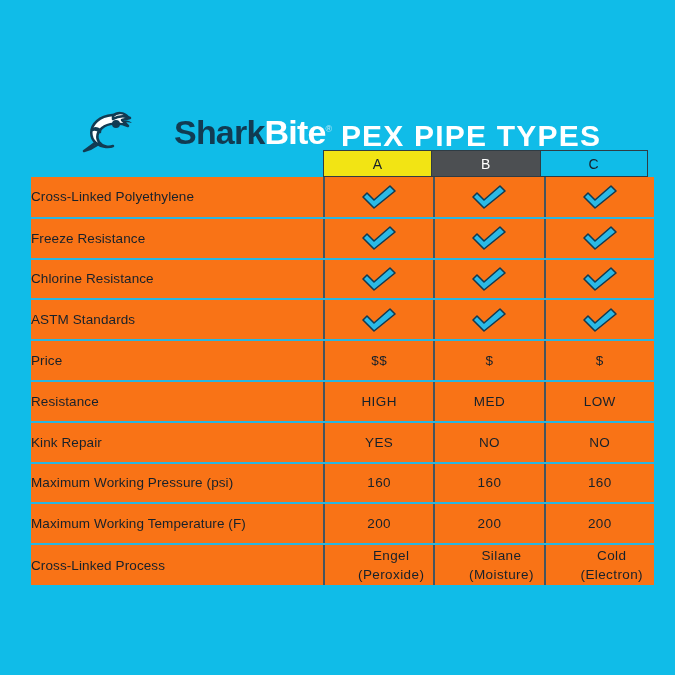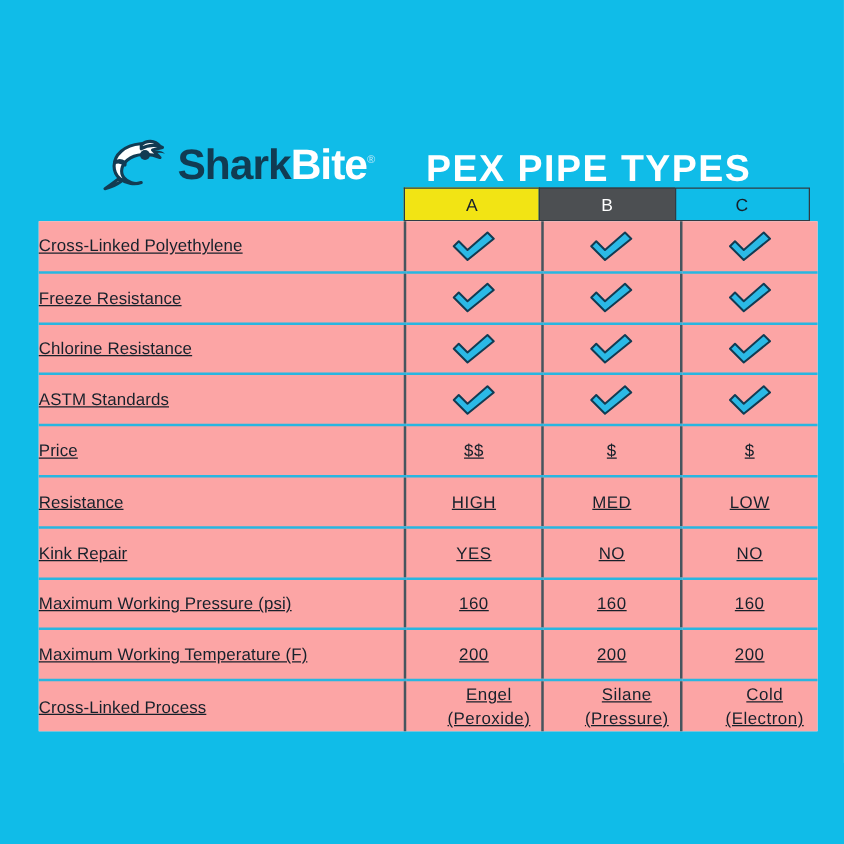--- a/index.html
+++ b/index.html
@@ -44,20 +44,21 @@
     margin-right: 4px;
     flex: none;
   }
   .logo-wordmark {
     font-size: 34px;
     font-weight: bold;
     letter-spacing: -0.8px;
     line-height: 1;
     white-space: nowrap;
     position: relative;
+    margin-left: 32px;
   }
   .logo-shark-word { color: #113b52; }
   .logo-bite-word  { color: #ffffff; }
   .logo-tm {
     font-size: 9px;
     vertical-align: super;
     color: #bfe9f8;
     font-weight: normal;
   }
 
@@ -116,24 +117,23 @@
 
   table.data-table {
     width: 617px;
     border-collapse: collapse;
     table-layout: fixed;
     background: #ffffff;
   }
   table.data-table tr { height: 40.8px; }
   table.data-table td {
     border-bottom: 2px solid #29b6e0;
-    background: #fca5a5;
+    background: #f97316;
     padding: 0;
     vertical-align: middle;
-    text-decoration: underline;
   }
   table.data-table tr:last-child td { border-bottom: none; }
 
   td.label-cell {
     width: 292px;
     padding-left: 10px;
     font-size: 13.5px;
     color: #17212b;
     text-align: left;
     letter-spacing: 0.1px;
@@ -336,21 +336,21 @@
           </tr>
 
           <tr>
             <td class="label-cell">Cross-Linked Process</td>
             <td class="value-cell">
               <span class="two-line">Engel</span>
               <span class="two-line">(Peroxide)</span>
             </td>
             <td class="value-cell">
               <span class="two-line">Silane</span>
-              <span class="two-line">(Pressure)</span>
+              <span class="two-line">(Moisture)</span>
             </td>
             <td class="value-cell">
               <span class="two-line">Cold</span>
               <span class="two-line">(Electron)</span>
             </td>
           </tr>
 
         </tbody>
       </table>
     </div>

